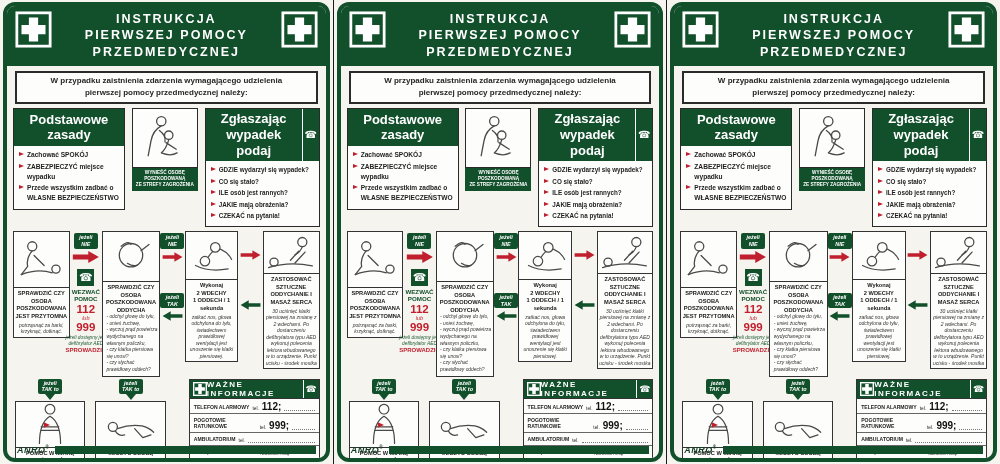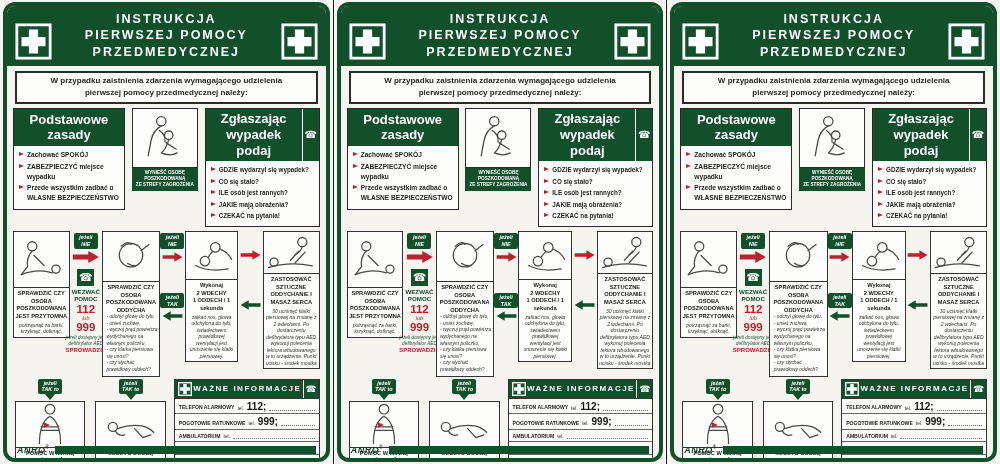--- a/index.html
+++ b/index.html
@@ -4,21 +4,21 @@
 <style>
   * { box-sizing: border-box; margin: 0; padding: 0; }
   html,body { width:1000px; height:464px; overflow:hidden; }
   body { font-family: "Liberation Sans", sans-serif; background:#1b1b1b; }
   .page { width:1000px; height:464px; display:flex; gap:1px; background:#1b1b1b; }
   .poster-wrap { flex:1 1 0; min-width:0; background:#f5f4ef; padding:2px 3px; }
   .poster { height:100%; border:4px solid #124f2b; border-radius:12px; background:#f5f4ef;
             display:flex; flex-direction:column; overflow:hidden; }
 
   
-  .hdr { background:#124f2b; display:flex; align-items:flex-end; gap:4px; padding:5px 8px 6px; }
+  .hdr { background:#124f2b; display:flex; align-items:flex-start; gap:4px; padding:5px 8px 6px; }
   .cross { width:37px; height:37px; flex:0 0 auto; }
   .hdr-title { flex:1; text-align:center; color:#fff; font-weight:bold; font-size:12.5px;
                line-height:1.3; letter-spacing:2px; }
 
   .content { flex:1; padding:4px 6px 2px; display:flex; flex-direction:column; min-height:0; }
 
   .intro { border:2px solid #2a2a2a; margin:1px 2px 4px; padding:2px 4px; text-align:center;
            font-size:8px; font-weight:bold; color:#262626; line-height:1.55; background:#fdfdfb; }
 
   
@@ -64,21 +64,21 @@
   .call .phone-big { width:17px; height:17px; background:#124f2b; color:#fff; display:flex;
                      align-items:center; justify-content:center; font-size:11px; margin:2px auto; }
   .call-t { color:#124f2b; font-weight:bold; font-size:6.2px; line-height:1.2; }
   .num { color:#c0202e; font-weight:bold; font-size:11.5px; line-height:1.05; }
   .or { color:#c0202e; font-size:5.5px; font-style:italic; line-height:1.1; }
   .aed { color:#1f5c35; font-size:4.8px; font-style:italic; line-height:1.3; margin-top:2px; }
   .aed-act { color:#c0202e; font-weight:bold; font-size:6px; }
   .sp { flex:0 0 auto; }
 
   
-  .bottom { display:flex; gap:6px; flex:1; min-height:0; }
+  .bottom { display:flex; gap:21px; flex:1; min-height:0; }
   .bleft { flex:0 0 50.5%; display:flex; flex-direction:column; }
   .ef { display:flex; gap:10px; padding:0 2px; }
   .ecol { flex:1; display:flex; flex-direction:column; align-items:center; }
   .dstack { display:flex; flex-direction:column; align-items:center; margin-bottom:1px; }
   .tri { width:0; height:0; border-left:5px solid transparent; border-right:5px solid transparent;
          border-top:6px solid #124f2b; }
   .ebox { border:1px solid #333; background:#fdfdfb; width:100%; }
   .eimg { display:flex; align-items:center; justify-content:center; border-bottom:1px solid #333; }
   .bigdown { width:19px; height:24px; margin-top:2px; }
 

